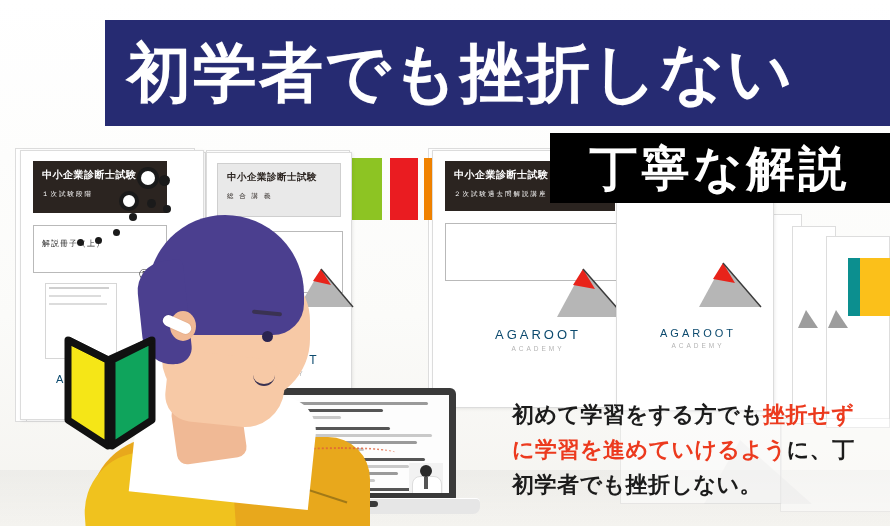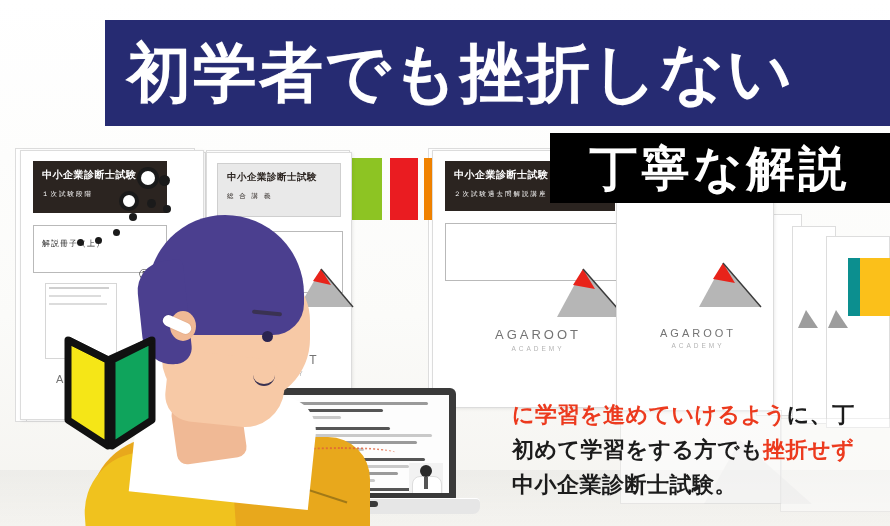--- a/index.html
+++ b/index.html
@@ -28,21 +28,21 @@
   .bk-box{position:absolute;border:1px solid #b9b9b9;background:#fff;}
   .bk-box .lbl{position:absolute;font-size:8px;color:#333;letter-spacing:1px;white-space:nowrap;}
 
   
   .spine{position:absolute;}
   .sheet{position:absolute;background:#fff;border:1px solid #dddddd;}
 
   
   .tri-wrap{position:absolute;}
   .agaroot{position:absolute;text-align:center;color:#8e8e8e;}
-  .agaroot .a1{font-size:13px;letter-spacing:3px;color:#737373;}
+  .agaroot .a1{font-size:13px;letter-spacing:3px;color:#0c4a6e;}
   .agaroot .a2{font-size:6.5px;letter-spacing:3px;color:#b3b3b3;margin-top:3px;}
 
   
   .bead{position:absolute;border-radius:50%;background:#1a1a1a;}
   .bead.ring{background:#fff;border:4px solid #1a1a1a;}
 
   
   .person{position:absolute;left:110px;top:215px;width:260px;height:311px;}
   .p-hair{position:absolute;left:38px;top:0px;width:156px;height:120px;
           background:#4b3f8f;border-radius:84px 86px 34px 10px;}
@@ -315,18 +315,18 @@
 
   <div class="headline">
     <span class="txt">初学者でも挫折しない</span>
   </div>
 
   <div class="subbanner">
     <span class="txt">丁寧な解説</span>
   </div>
 
   <div class="bodycopy">
+    <p><span>初めて学習をする方でも</span><span class="hl">挫折せず</span></p>
     <p><span class="hl">に学習を進めていけるよう</span><span>に、丁</span></p>
-    <p><span>初めて学習をする方でも</span><span class="hl">挫折せず</span></p>
-    <p><span>中小企業診断士試験。</span></p>
+    <p><span>初学者でも挫折しない。</span></p>
   </div>
 
 </div>
 
 </body></html>

